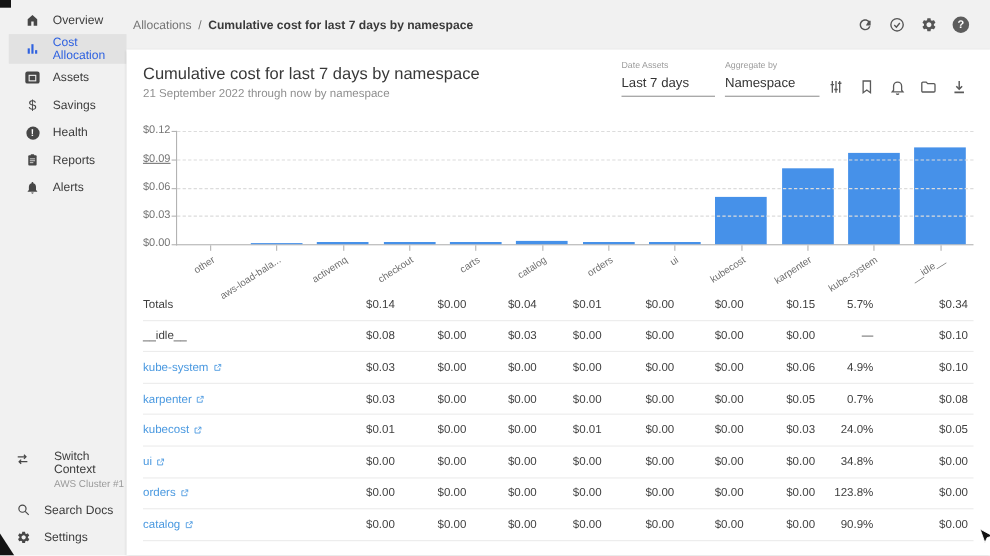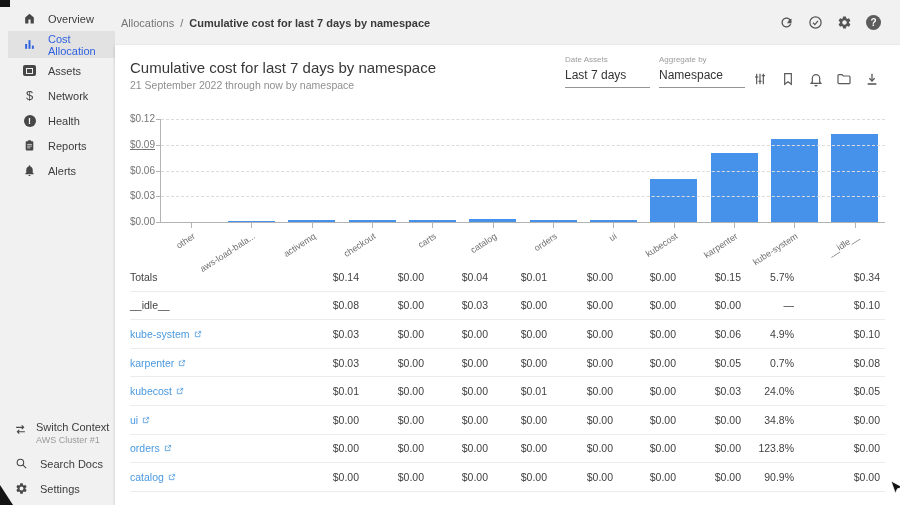--- a/index.html
+++ b/index.html
@@ -24,21 +24,21 @@
   .nav-item{height:25px;display:flex;align-items:center;gap:12px;padding-left:15px;font-size:11px;color:#3c3c3c;cursor:pointer;}
   .nav-item .nico{width:13px;height:13px;display:flex;align-items:center;justify-content:center;color:#474747;flex:none;}
   .nav-item .nico svg{width:13px;height:13px;display:block;}
   .nav-item.selected{background:#e2e2e2;color:#2f62e0;height:27px;}
   .nav-item.selected .nico{color:#2f62e0;}
   .dollar-glyph{font-size:13px;color:#474747;line-height:1;}
   .health-badge{width:12px;height:12px;border-radius:50%;background:#474747;color:#fff;font-size:9px;font-weight:bold;display:flex;align-items:center;justify-content:center;}
   .assets-box{width:13px;height:11px;background:#474747;border-radius:2px;position:relative;}
   .assets-box::after{content:"";position:absolute;left:3px;top:2.5px;width:5px;height:4px;border:1px solid #f1f1f1;}
   .sidebar-footer{position:absolute;left:0;bottom:4px;width:115px;}
-  .ctx-item{display:flex;gap:8px;padding:6px 0 6px 13px;align-items:flex-start;cursor:pointer;}
+  .ctx-item{display:flex;gap:21px;padding:6px 0 6px 13px;align-items:flex-start;cursor:pointer;}
   .ctx-item .nico{width:15px;height:15px;color:#474747;margin-top:1px;}
   .ctx-item .nico svg{width:15px;height:15px;display:block;}
   .ctx-label{font-size:11px;color:#3c3c3c;}
   .ctx-sub{font-size:9px;color:#9a9a9a;margin-top:2px;}
   
   .card{position:absolute;left:115px;top:45px;right:0;bottom:0;background:#fff;box-shadow:0 1px 3px rgba(0,0,0,.2);overflow:hidden;}
   .page-title{position:absolute;left:15px;top:14px;font-size:15px;font-weight:500;color:#383838;}
   .page-subtitle{position:absolute;left:15px;top:34px;font-size:10.5px;color:#8f8f8f;}
   .ctl{position:absolute;top:10px;cursor:pointer;}
   .ctl .ctl-label{font-size:8px;color:#9c9c9c;}
@@ -102,21 +102,21 @@
     <div class="nav-item">
       <span class="nico">
           <span class="assets-box"></span>
         </span>
       <span>Assets</span>
     </div>
     <div class="nav-item">
       <span class="nico">
           <span class="dollar-glyph">$</span>
         </span>
-      <span>Network</span>
+      <span>Savings</span>
     </div>
     <div class="nav-item">
       <span class="nico">
           <span class="health-badge">!</span>
         </span>
       <span>Health</span>
     </div>
     <div class="nav-item">
       <span class="nico">
         <svg viewBox="0 0 24 24">

